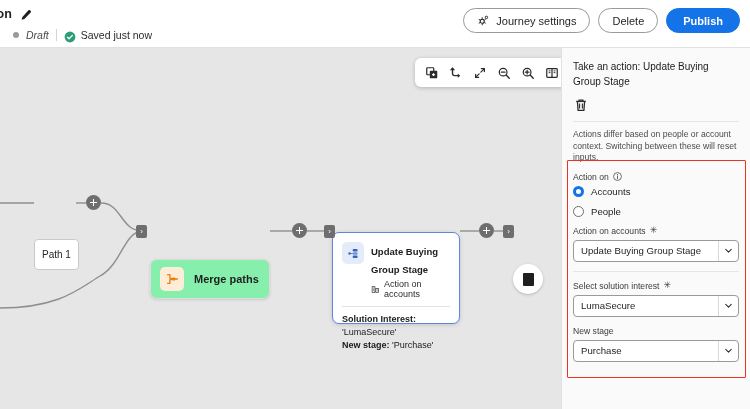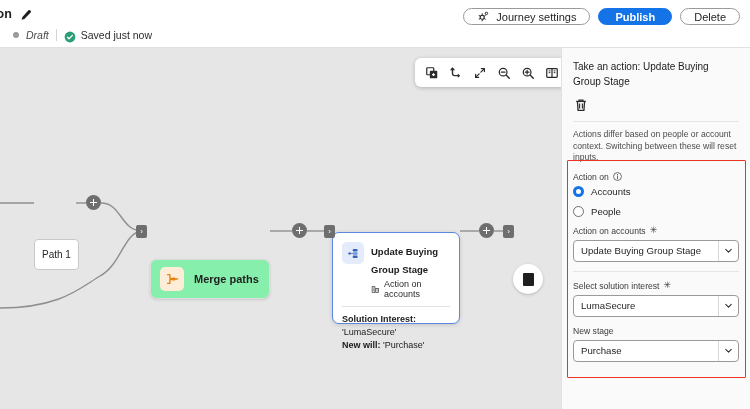--- a/index.html
+++ b/index.html
@@ -34,21 +34,21 @@
   .status-sep { width: 1px; height: 12px; background: #d4d4d4; }
   .saved-wrap { display: flex; align-items: center; gap: 5px; }
   .check-icon { width: 12px; height: 12px; display: block; }
   .saved-text { font-size: 10.5px; color: #2b2b2b; }
 
   .topbar-actions {
     position: absolute; right: 10px; top: 8px;
     display: flex; align-items: center; gap: 8px;
   }
   .btn {
-    height: 17px; border-radius: 13px; border: 1px solid #9a9a9a;
+    height: 25px; border-radius: 13px; border: 1px solid #9a9a9a;
     background: #ffffff; color: #1f1f1f; font-size: 11px;
     padding: 0 13px; display: flex; align-items: center; gap: 6px;
     cursor: pointer; font-family: inherit; white-space: nowrap;
   }
   .btn-cta {
     background: #1473e6; border-color: #1473e6; color: #ffffff; font-weight: 700;
     padding: 0 16px;
   }
   .gear-icon { width: 13px; height: 13px; display:block; }
 
@@ -219,22 +219,22 @@
     <button class="btn">
       <span class="gear-icon">
         <svg viewBox="0 0 16 16" width="13" height="13">
           <circle cx="6.4" cy="9" r="2.5" fill="none" stroke="#1f1f1f" stroke-width="1.3"></circle>
           <path d="M6.4 4.6v1M6.4 12.4v1M2.6 6.8l.9.5M9.3 10.7l.9.5M2.6 11.2l.9-.5M9.3 7.3l.9-.5" stroke="#1f1f1f" stroke-width="1.2" stroke-linecap="round"></path>
           <circle cx="11.6" cy="4.2" r="1.5" fill="none" stroke="#1f1f1f" stroke-width="1.2"></circle>
         </svg>
       </span>
       <span>Journey settings</span>
     </button>
+    <button class="btn">Delete</button>
     <button class="btn btn-cta">Publish</button>
-    <button class="btn">Delete</button>
   </div>
 </div>
 
 <div class="canvas">
 
   <svg class="edges" width="561" height="361">
 
     <path d="M0 155 L34 155" stroke="#8e8e8e" stroke-width="1.4" fill="none"></path>
 
     <path d="M76 155 L86 155" stroke="#8e8e8e" stroke-width="1.4" fill="none"></path>
@@ -340,21 +340,21 @@
           <span class="na-sub-text">Action on accounts</span>
         </span>
       </span>
     </div>
     <div class="na-divider"></div>
     <div class="na-kv">
       <b>Solution Interest:</b>
       <span>'LumaSecure'</span>
     </div>
     <div class="na-kv">
-      <b>New will:</b>
+      <b>New stage:</b>
       <span>'Purchase'</span>
     </div>
   </div>
 
   <div class="plus-node" style="left:479px; top:175px;"></div>
   <div class="chev-node" style="left:503px; top:177px;">›</div>
 
   <div class="end-node">
     <span class="end-square"></span>
   </div>

